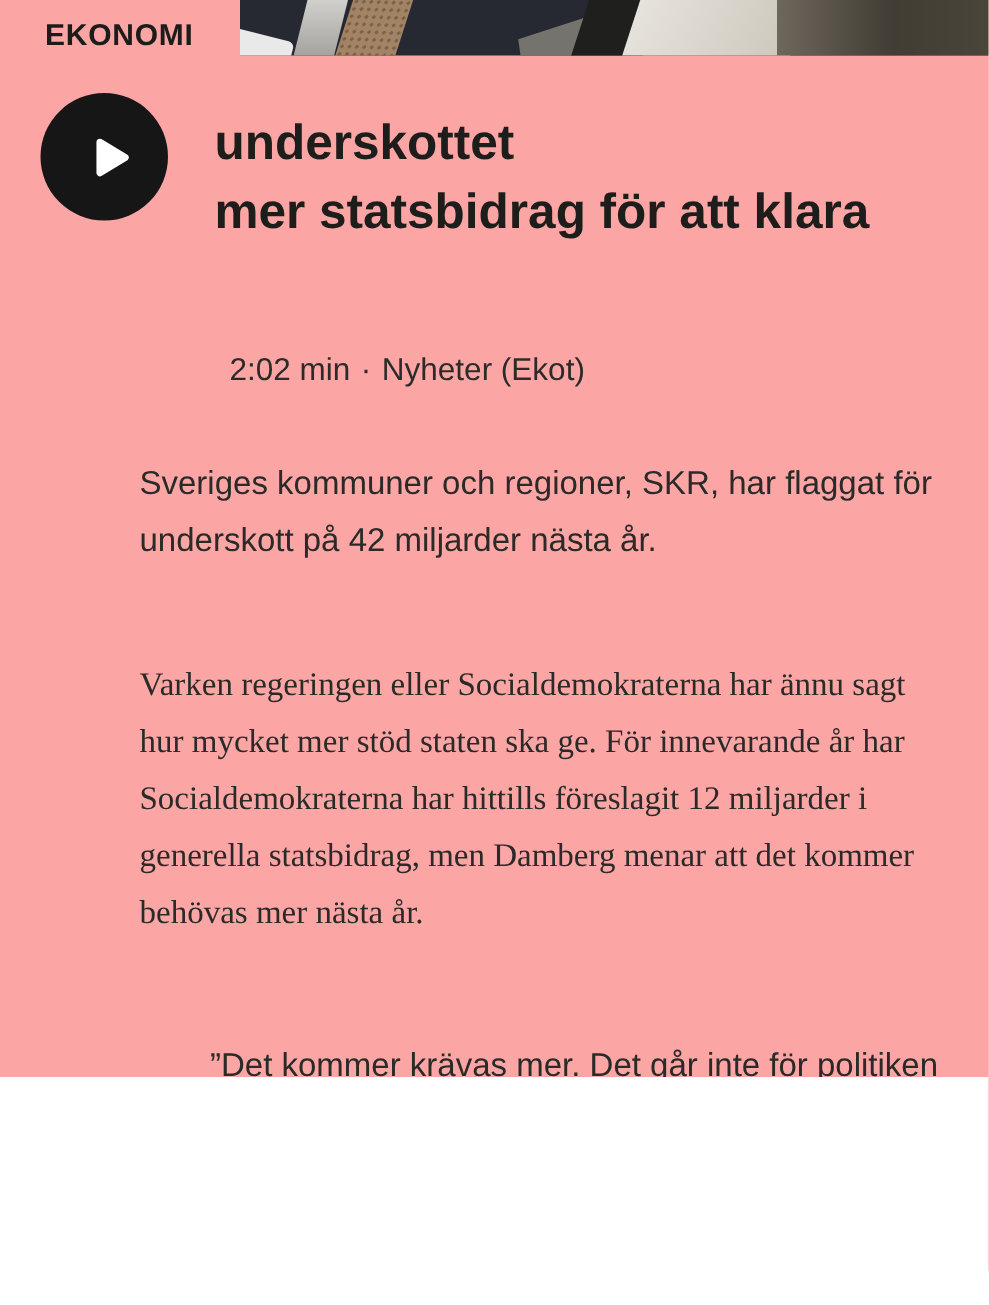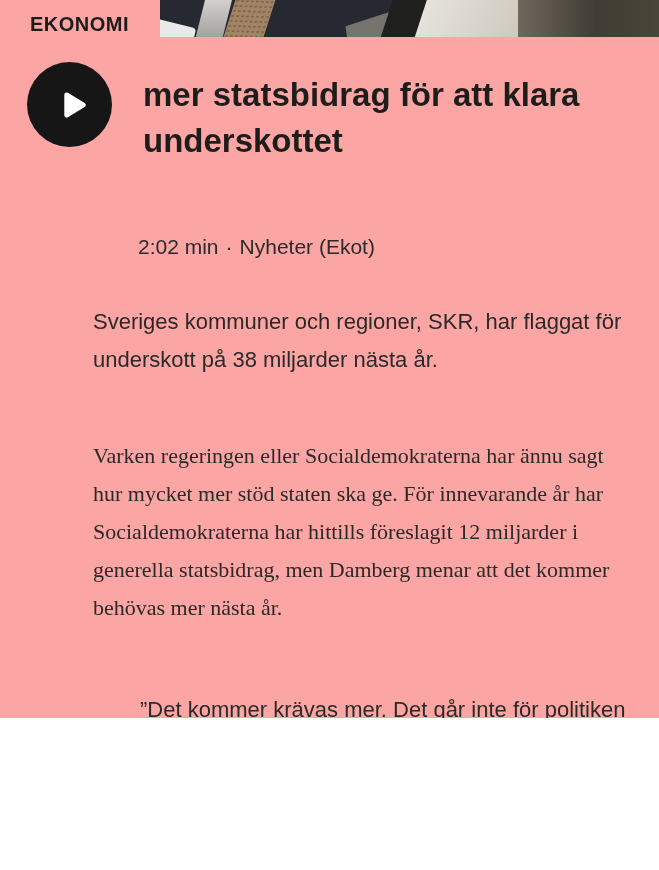--- a/index.html
+++ b/index.html
@@ -74,21 +74,21 @@
     font-size: 33px;
     line-height: 46px;
     font-weight: bold;
     color: #1d1d1b;
   }
   .title div { white-space: nowrap; }
 
   
   .meta {
     position: absolute;
-    left: 138px;
+    left: 153px;
     top: 235px;
     font-size: 21px;
     color: #2b2b29;
   }
   .meta .sep { margin: 0 7px; }
 
   
   .bullets {
     position: absolute;
     left: 60px;
@@ -139,32 +139,32 @@
 
   <button class="play-button">
     <span>
       <svg width="38" height="38" viewBox="0 0 24 24">
         <path d="M8 5.6 L18.6 12 L8 18.4 Z" fill="#ffffff" stroke="#ffffff" stroke-width="3" stroke-linejoin="round"></path>
       </svg>
     </span>
   </button>
 
   <h1 class="title">
+    <div>underskottet</div>
     <div>mer statsbidrag för att klara</div>
-    <div>underskottet</div>
   </h1>
 
   <div class="meta">
     <span>2:02 min</span><span class="sep">·</span><span>Nyheter (Ekot)</span>
   </div>
 
   <ul class="bullets">
     <li>
       <span class="ring"></span>
-      <span class="bullet-text">Sveriges kommuner och regioner, SKR, har flaggat för underskott på 38 miljarder nästa år.</span>
+      <span class="bullet-text">Sveriges kommuner och regioner, SKR, har flaggat för underskott på 42 miljarder nästa år.</span>
     </li>
     <li>
       <span class="ring"></span>
       <span class="bullet-text">Varken regeringen eller Socialdemokraterna har ännu sagt hur mycket mer stöd staten ska ge. För innevarande år har Socialdemokraterna har hittills föreslagit 12 miljarder i generella statsbidrag, men Damberg menar att det kommer behövas mer nästa år.</span>
     </li>
     <li>
       <span class="ring"></span>
       <span class="bullet-text">”Det kommer krävas mer. Det går inte för politiken och regeringen att låtsas som att den här inflationskrisen inte nu är på väg att förvandlas till en välfärdskris”, säger Mikael Damberg i Ekots lördagsintervju.</span>
     </li>
   </ul>

